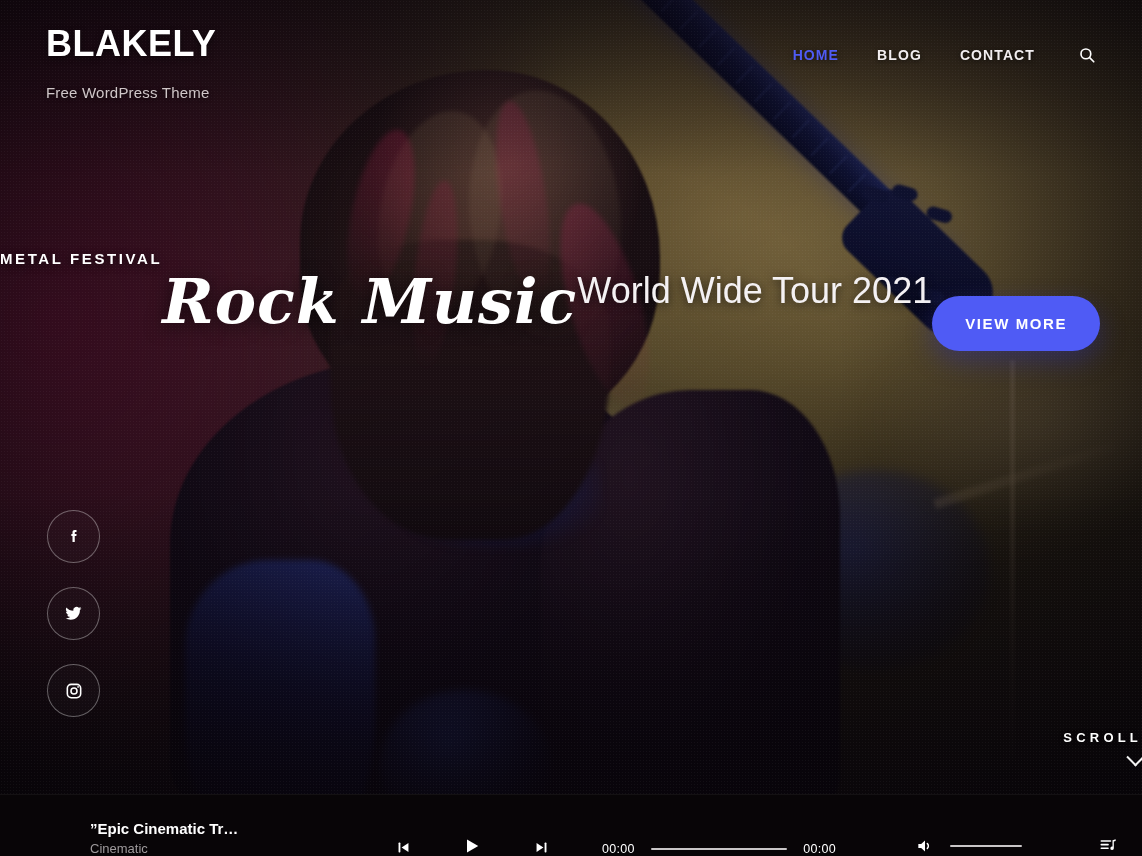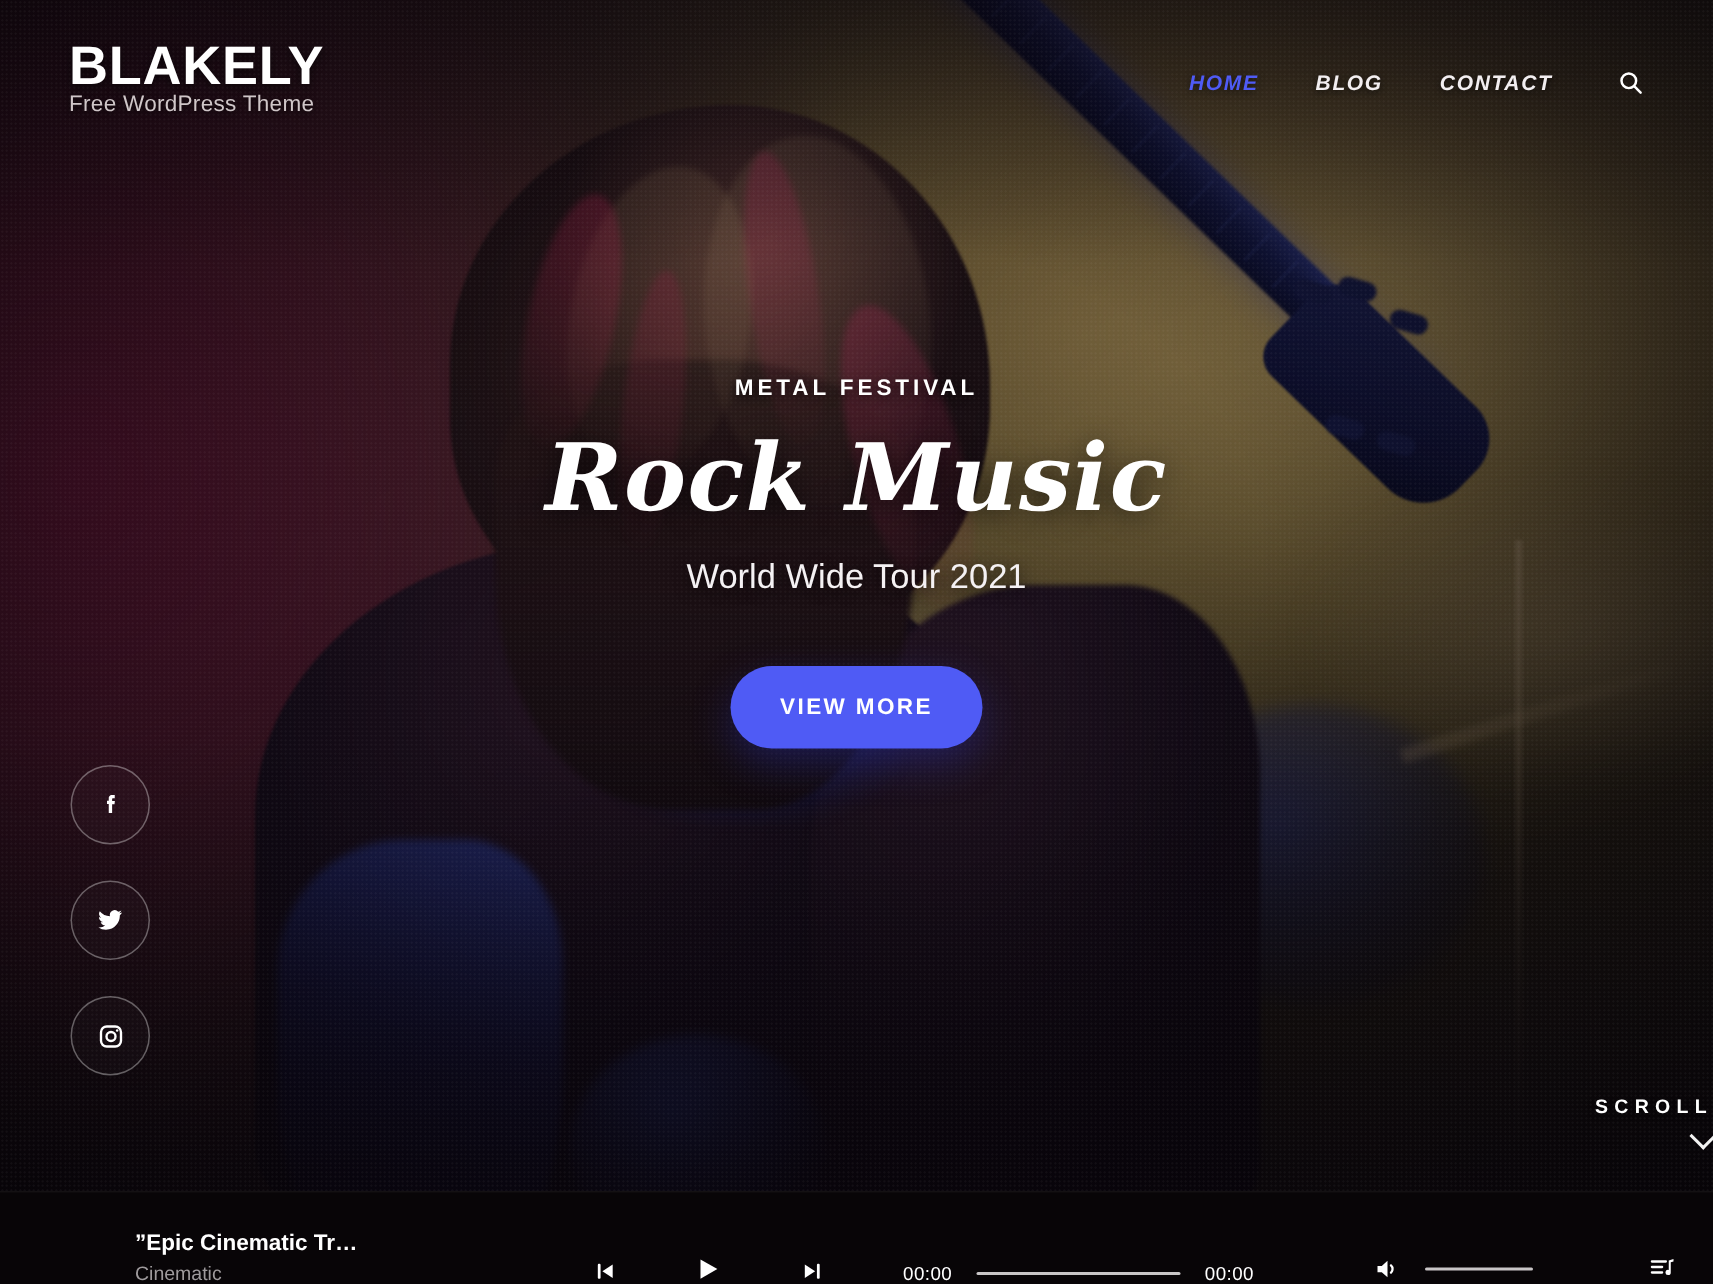--- a/index.html
+++ b/index.html
@@ -176,58 +176,57 @@
     position:absolute; top:0; left:0; right:0; height:110px;
     display:flex; align-items:flex-start; justify-content:space-between;
     padding:26px 40px 0 46px; z-index:40;
   }
   .brand { line-height:1; }
   .brand-title {
     font-size:36px; font-weight:bold; color:#ffffff; letter-spacing:.5px;
     text-shadow:0 2px 6px rgba(0,0,0,.55);
   }
   .brand-tagline {
-    margin-top:0; font-size:15px; color:#cfc6c8; letter-spacing:.2px;
+    margin-top:23px; font-size:15px; color:#cfc6c8; letter-spacing:.2px;
     text-shadow:0 1px 4px rgba(0,0,0,.6);
   }
 
   .main-nav { display:flex; align-items:center; gap:0; margin-top:14px; }
   .nav-item {
     display:flex; align-items:flex-end; gap:7px;
     padding:6px 19px;
     font-size:14px; font-weight:bold; letter-spacing:1.1px;
     color:#f2eef0; text-transform:uppercase; cursor:pointer; white-space:nowrap;
     text-shadow:0 1px 4px rgba(0,0,0,.6);
-    font-style:italic;
   }
   .nav-item.active { color:#4f5bf5; text-shadow:0 1px 5px rgba(0,0,0,.5); }
   .chev { width:9px; height:9px; border-right:2px solid currentColor; border-bottom:2px solid currentColor;
           transform:rotate(45deg) translate(-2px,-2px); opacity:.95; }
   .nav-search { margin-left:18px; padding:6px 6px; cursor:pointer; color:#fff; display:flex; align-items:center; }
   .nav-search svg { display:block; }
 
   
   .hero-content {
     position:absolute; left:0; right:0; top:250px;
-    display:flex; flex-direction:column; align-items:center; z-index:30;
+    display:flex; flex-direction:row; align-items:flex-start; z-index:30;
     text-align:center;
   }
   .hero-eyebrow {
     font-size:15px; font-weight:bold; letter-spacing:2.6px; color:#ffffff;
     text-transform:uppercase; text-shadow:0 2px 8px rgba(0,0,0,.7);
   }
   .hero-title {
     margin-top:20px;
     font-family:"DejaVu Serif", serif;
     font-style:italic; font-weight:bold;
     font-size:62px; line-height:1.04; color:#ffffff; letter-spacing:1px;
     text-shadow:0 3px 18px rgba(0,0,0,.6);
   }
   .hero-sub {
-    margin-top:20px; font-size:23px; color:#f4f1f3; font-weight:normal;
+    margin-top:20px; font-size:36px; color:#f4f1f3; font-weight:normal;
     text-shadow:0 2px 10px rgba(0,0,0,.65);
   }
   .hero-cta {
     margin-top:46px;
     display:inline-flex; align-items:center; justify-content:center;
     min-width:160px; height:55px; padding:0 33px;
     background:#4f5bf5; color:#fff; border:none; border-radius:999px;
     font-size:15px; font-weight:bold; letter-spacing:1.6px; text-transform:uppercase;
     cursor:pointer; box-shadow:0 10px 26px rgba(40,45,160,.42);
     font-family:"Liberation Sans", sans-serif;

